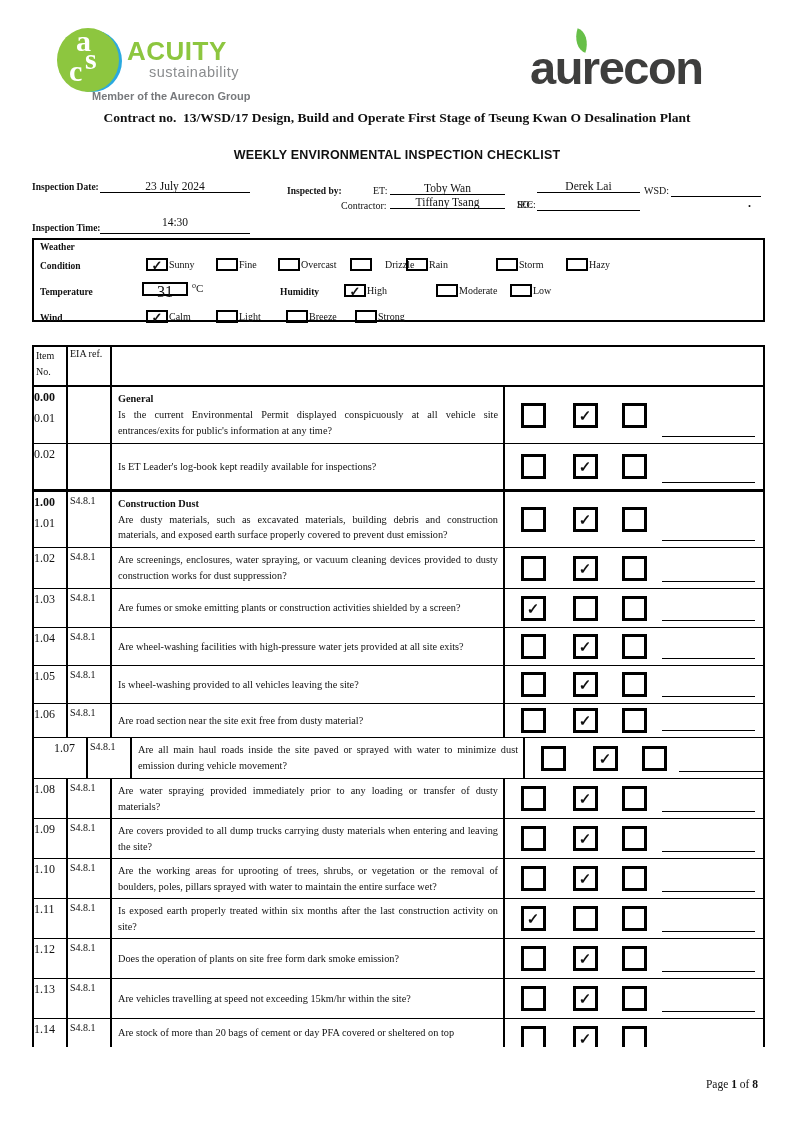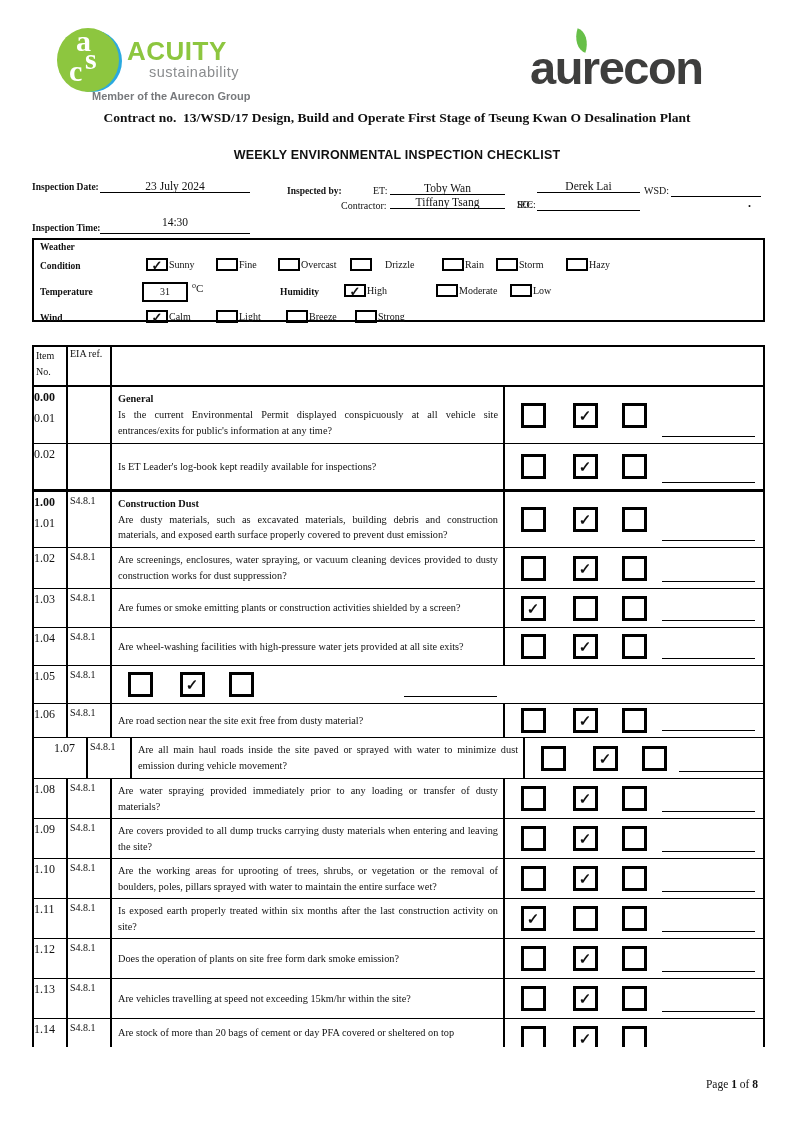--- a/index.html
+++ b/index.html
@@ -52,22 +52,22 @@
   
   .weather{position:absolute;left:32px;top:238px;width:733px;height:84px;border:2px solid #000;}
   .w-title{position:absolute;left:6px;top:2px;font-weight:bold;font-size:9.5px;}
   .w-row{position:absolute;left:0;width:100%;height:20px;}
   .w-row-label{position:absolute;left:6px;top:3px;font-weight:bold;font-size:9.5px;}
   .w-item{position:absolute;top:0;display:flex;align-items:center;}
   .wcb{display:inline-block;width:22px;height:13px;border:2.5px solid #000;font-size:13px;
     line-height:10px;text-align:center;font-weight:bold;overflow:visible;}
   .wcb.checked{line-height:12px;}
   .wlabel{font-size:10px;margin-left:1px;}
-  .temp-box{position:absolute;left:108px;top:-2px;width:46px;height:20px;border:2.5px solid #000;
-    text-align:center;font-size:10px;line-height:16px;}
+  .temp-box{position:absolute;left:108px;top:-2px;width:46px;height:14px;border:2.5px solid #000;
+    text-align:center;font-size:16px;line-height:16px;}
   .temp-unit{position:absolute;left:158px;top:-2px;font-size:11px;}
   .temp-unit .deg{position:relative;top:-4px;font-size:8px;}
   .hum-label{position:absolute;left:246px;top:3px;font-weight:bold;font-size:9.5px;}
 
   
   .ctable{position:absolute;left:32px;top:345px;width:733px;height:702px;
     border:2px solid #000;border-bottom:none;overflow:hidden;background:#fff;}
   .thead{display:grid;grid-template-columns:34px 44px 393px 1fr;height:40px;border-bottom:2px solid #000;}
   .thead .hc{border-right:2px solid #000;padding:1px 2px;font-size:10px;}
   .thead .hc:last-child{border-right:none;}
@@ -169,21 +169,21 @@
   <span class="w-item" style="left: 244px;">
     <span class="wcb"></span>
     <span class="wlabel">Overcast</span>
   </span>
 
   <span class="w-item" style="left: 316px; gap: 12px;">
     <span class="wcb"></span>
     <span class="wlabel">Drizzle</span>
   </span>
 
-  <span class="w-item" style="left: 408px;">
+  <span class="w-item" style="left: 372px;">
     <span class="wcb"></span>
     <span class="wlabel">Rain</span>
   </span>
 
   <span class="w-item" style="left: 462px;">
     <span class="wcb"></span>
     <span class="wlabel">Storm</span>
   </span>
 
   <span class="w-item" style="left: 532px;">
@@ -356,20 +356,24 @@
       <span class="remark-line"></span>
     </div>
   </div>
 
   <div class="trow" style="min-height: 38px;">
     <div class="c-item">
       <span class="item-a">1.05</span>
             <span class="item-b"></span>
     </div>
     <div class="c-eia eia">S4.8.1</div>
+    <div class="c-desc">
+
+      <div class="question">Is wheel-washing provided to all vehicles leaving the site?</div>
+    </div>
     <div class="c-ans">
       <span class="cb cb-na"></span>
       <span class="cb cb-yes checked">✓</span>
       <span class="cb cb-no"></span>
       <span class="remark-line"></span>
     </div>
   </div>
 
   <div class="trow" style="min-height: 34px;">
     <div class="c-item">

